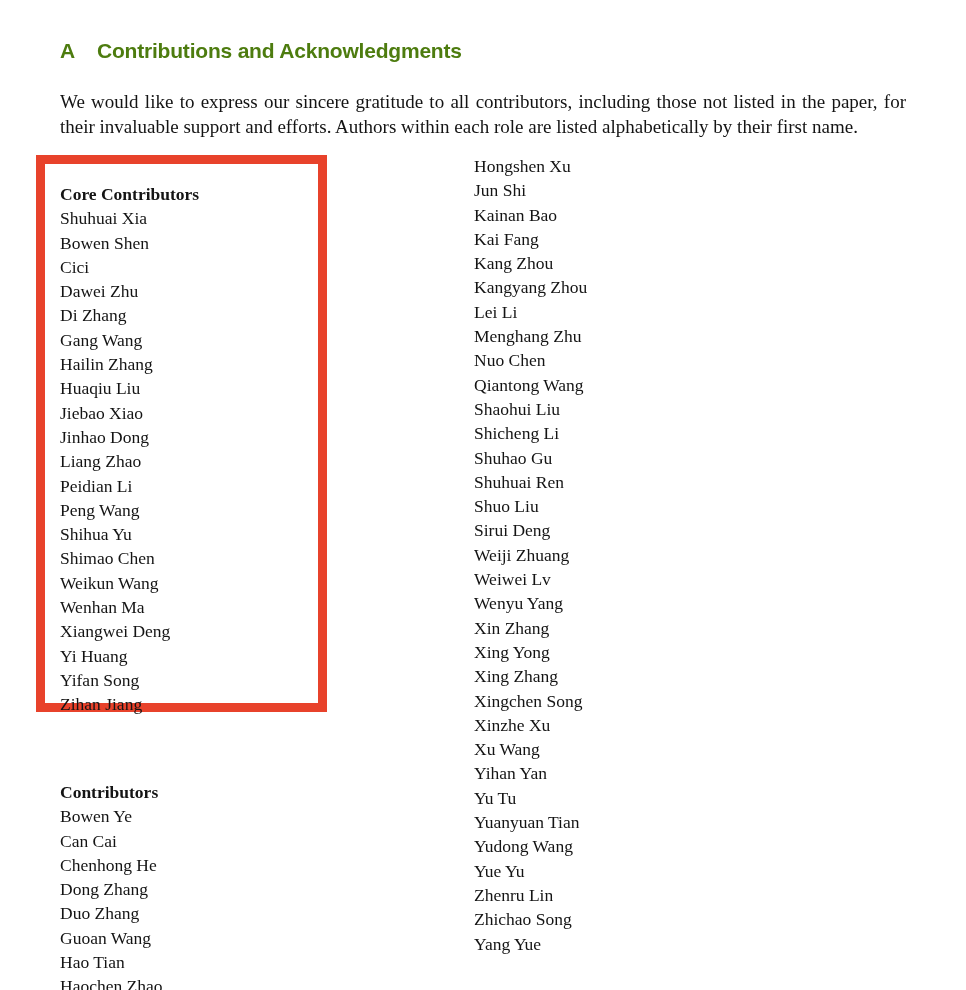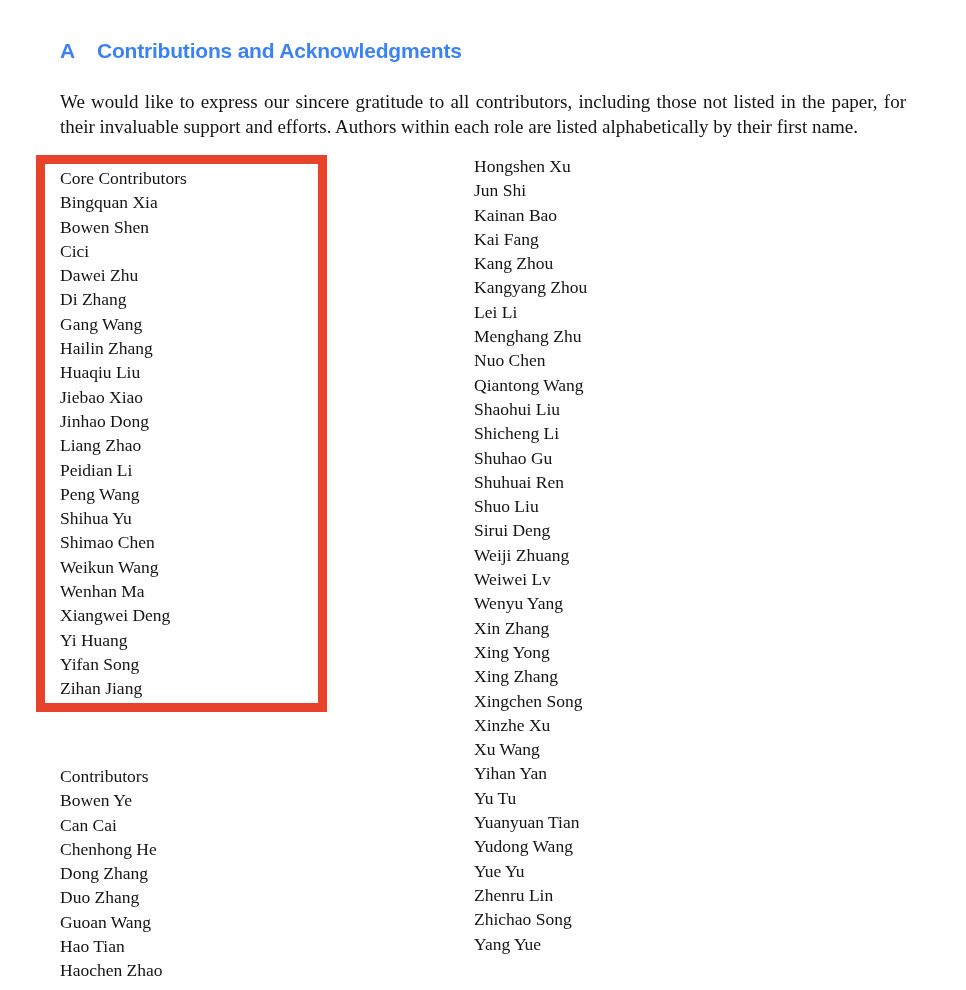--- a/index.html
+++ b/index.html
@@ -15,21 +15,21 @@
     font-family: "Liberation Serif", serif;
     overflow: hidden;
   }
   .page-heading {
     position: absolute;
     left: 60px;
     top: 25px;
     font-family: "Liberation Sans", sans-serif;
     font-weight: 700;
     font-size: 21px;
-    color: #3b82f6;
+    color: #4d7c0f;
     letter-spacing: -0.2px;
     white-space: nowrap;
     text-align: center;
   }
   .page-heading .section-label {
     display: inline-block;
     margin-right: 22px;
   }
   .intro-paragraph {
     position: absolute;
@@ -63,38 +63,39 @@
   }
   .col-contributors {
     left: 60px;
     top: 764px;
   }
   .col-right {
     left: 474px;
     top: 154px;
   }
   .column-heading {
-    font-weight: 400;
+    font-weight: 700;
+    margin-top: 16px;
   }
 </style>
 </head>
 <body>
 
 <h1 class="page-heading">
   <span class="section-label">A</span><span>Contributions and Acknowledgments</span>
 </h1>
 
 <p class="intro-paragraph">We would like to express our sincere gratitude to all contributors, including those not listed in the paper, for their invaluable support and efforts. Authors within each role are listed alphabetically by their first name.</p>
 
 <div class="highlight-box" style="border-color: rgb(232, 66, 43);"></div>
 
 <div class="name-column col-core">
   <div class="column-heading">Core Contributors</div>
   <div>
-      <div class="name-line">Bingquan Xia</div>
+      <div class="name-line">Shuhuai Xia</div>
       <div class="name-line">Bowen Shen</div>
       <div class="name-line">Cici</div>
       <div class="name-line">Dawei Zhu</div>
       <div class="name-line">Di Zhang</div>
       <div class="name-line">Gang Wang</div>
       <div class="name-line">Hailin Zhang</div>
       <div class="name-line">Huaqiu Liu</div>
       <div class="name-line">Jiebao Xiao</div>
       <div class="name-line">Jinhao Dong</div>
       <div class="name-line">Liang Zhao</div>

